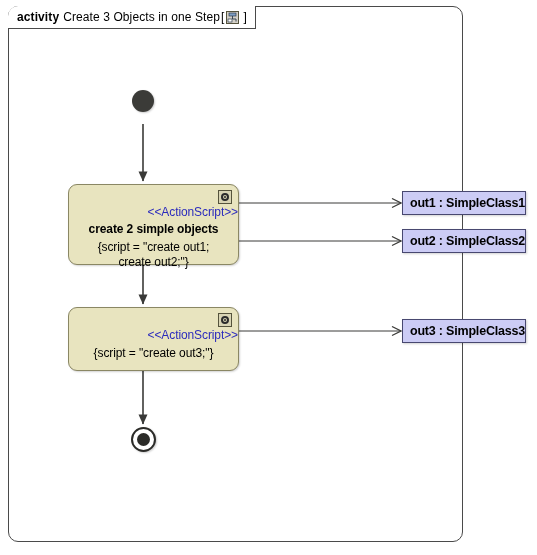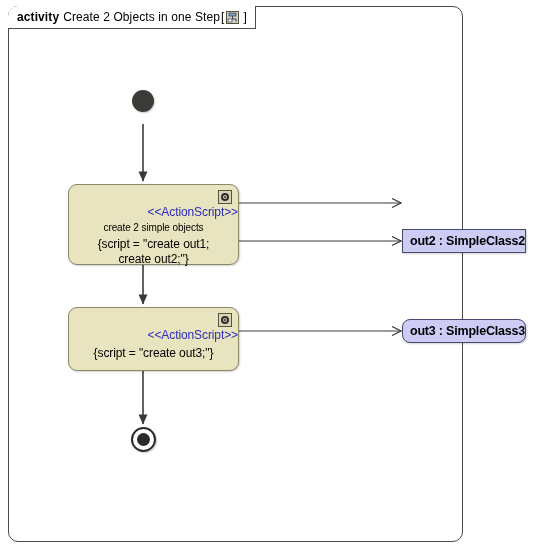--- a/index.html
+++ b/index.html
@@ -81,22 +81,22 @@
   }
   .action .stereo {
     text-align: right;
     color: #2b2bbd;
     font-size: 12px;
     margin-top: 20px;
     letter-spacing: -0.1px;
   }
   .action .aname {
     text-align: center;
-    font-weight: normal;
-    font-size: 10px;
+    font-weight: bold;
+    font-size: 12px;
     color: #000;
     margin-top: 3px;
     letter-spacing: -0.1px;
   }
   .action .body {
     text-align: center;
     font-size: 12px;
     color: #000;
     margin-top: 4px;
     line-height: 15px;
@@ -214,21 +214,21 @@
 
     <line x1="239" y1="203" x2="401" y2="203" stroke="#3a3a38" stroke-width="1" marker-end="url(#openarrow)"></line>
 
     <line x1="239" y1="241" x2="401" y2="241" stroke="#3a3a38" stroke-width="1" marker-end="url(#openarrow)"></line>
 
     <line x1="239" y1="331" x2="401" y2="331" stroke="#3a3a38" stroke-width="1" marker-end="url(#openarrow)"></line>
   </svg>
 
   <div class="frame-header">
     <span class="kw">activity</span>
-    <span>Create 2 Objects in one Step</span>
+    <span>Create 3 Objects in one Step</span>
     <span class="bracket">[</span>
     <span class="tab-icon">
       <svg width="13" height="13" viewBox="0 0 13 13">
         <rect x="0.5" y="0.5" width="12" height="12" fill="#d4d0c8" stroke="#55533c"></rect>
         <rect x="3" y="2" width="7" height="3" fill="#7e9ec4" stroke="#2b3a4a" stroke-width="0.7"></rect>
         <line x1="6.5" y1="5" x2="6.5" y2="8" stroke="#2b3a4a" stroke-width="0.9"></line>
         <rect x="2" y="8" width="4" height="3" fill="#ffffff" stroke="#2b3a4a" stroke-width="0.7"></rect>
         <line x1="6.5" y1="8" x2="10" y2="8" stroke="#2b3a4a" stroke-width="0.9"></line>
         <line x1="10" y1="8" x2="10" y2="10.5" stroke="#2b3a4a" stroke-width="0.9"></line>
       </svg>
@@ -249,24 +249,27 @@
   </div>
 
   <div class="action" style="left:68px; top:307px; width:171px; height:64px;">
     <div class="stereo">&lt;&lt;ActionScript&gt;&gt;</div>
     <div class="node-icon"></div>
     <div class="body">
       <span class="ln">{script = "create out3;"}</span>
     </div>
   </div>
 
+  <div class="objnode" style="left:402px; top:191px; width:124px; height:24px;">
+    <span>out1 : SimpleClass1</span>
+  </div>
 
   <div class="objnode" style="left:402px; top:229px; width:124px; height:24px;text-align:center;">
     <span>out2 : SimpleClass2</span>
   </div>
 
-  <div class="objnode" style="left:402px; top:319px; width:124px; height:24px;border-radius:8px;">
+  <div class="objnode" style="left:402px; top:319px; width:124px; height:24px;">
     <span>out3 : SimpleClass3</span>
   </div>
 
   <div class="final-node" style="left:131px; top:427px;"></div>
 
 </div>
 
 </body></html>

